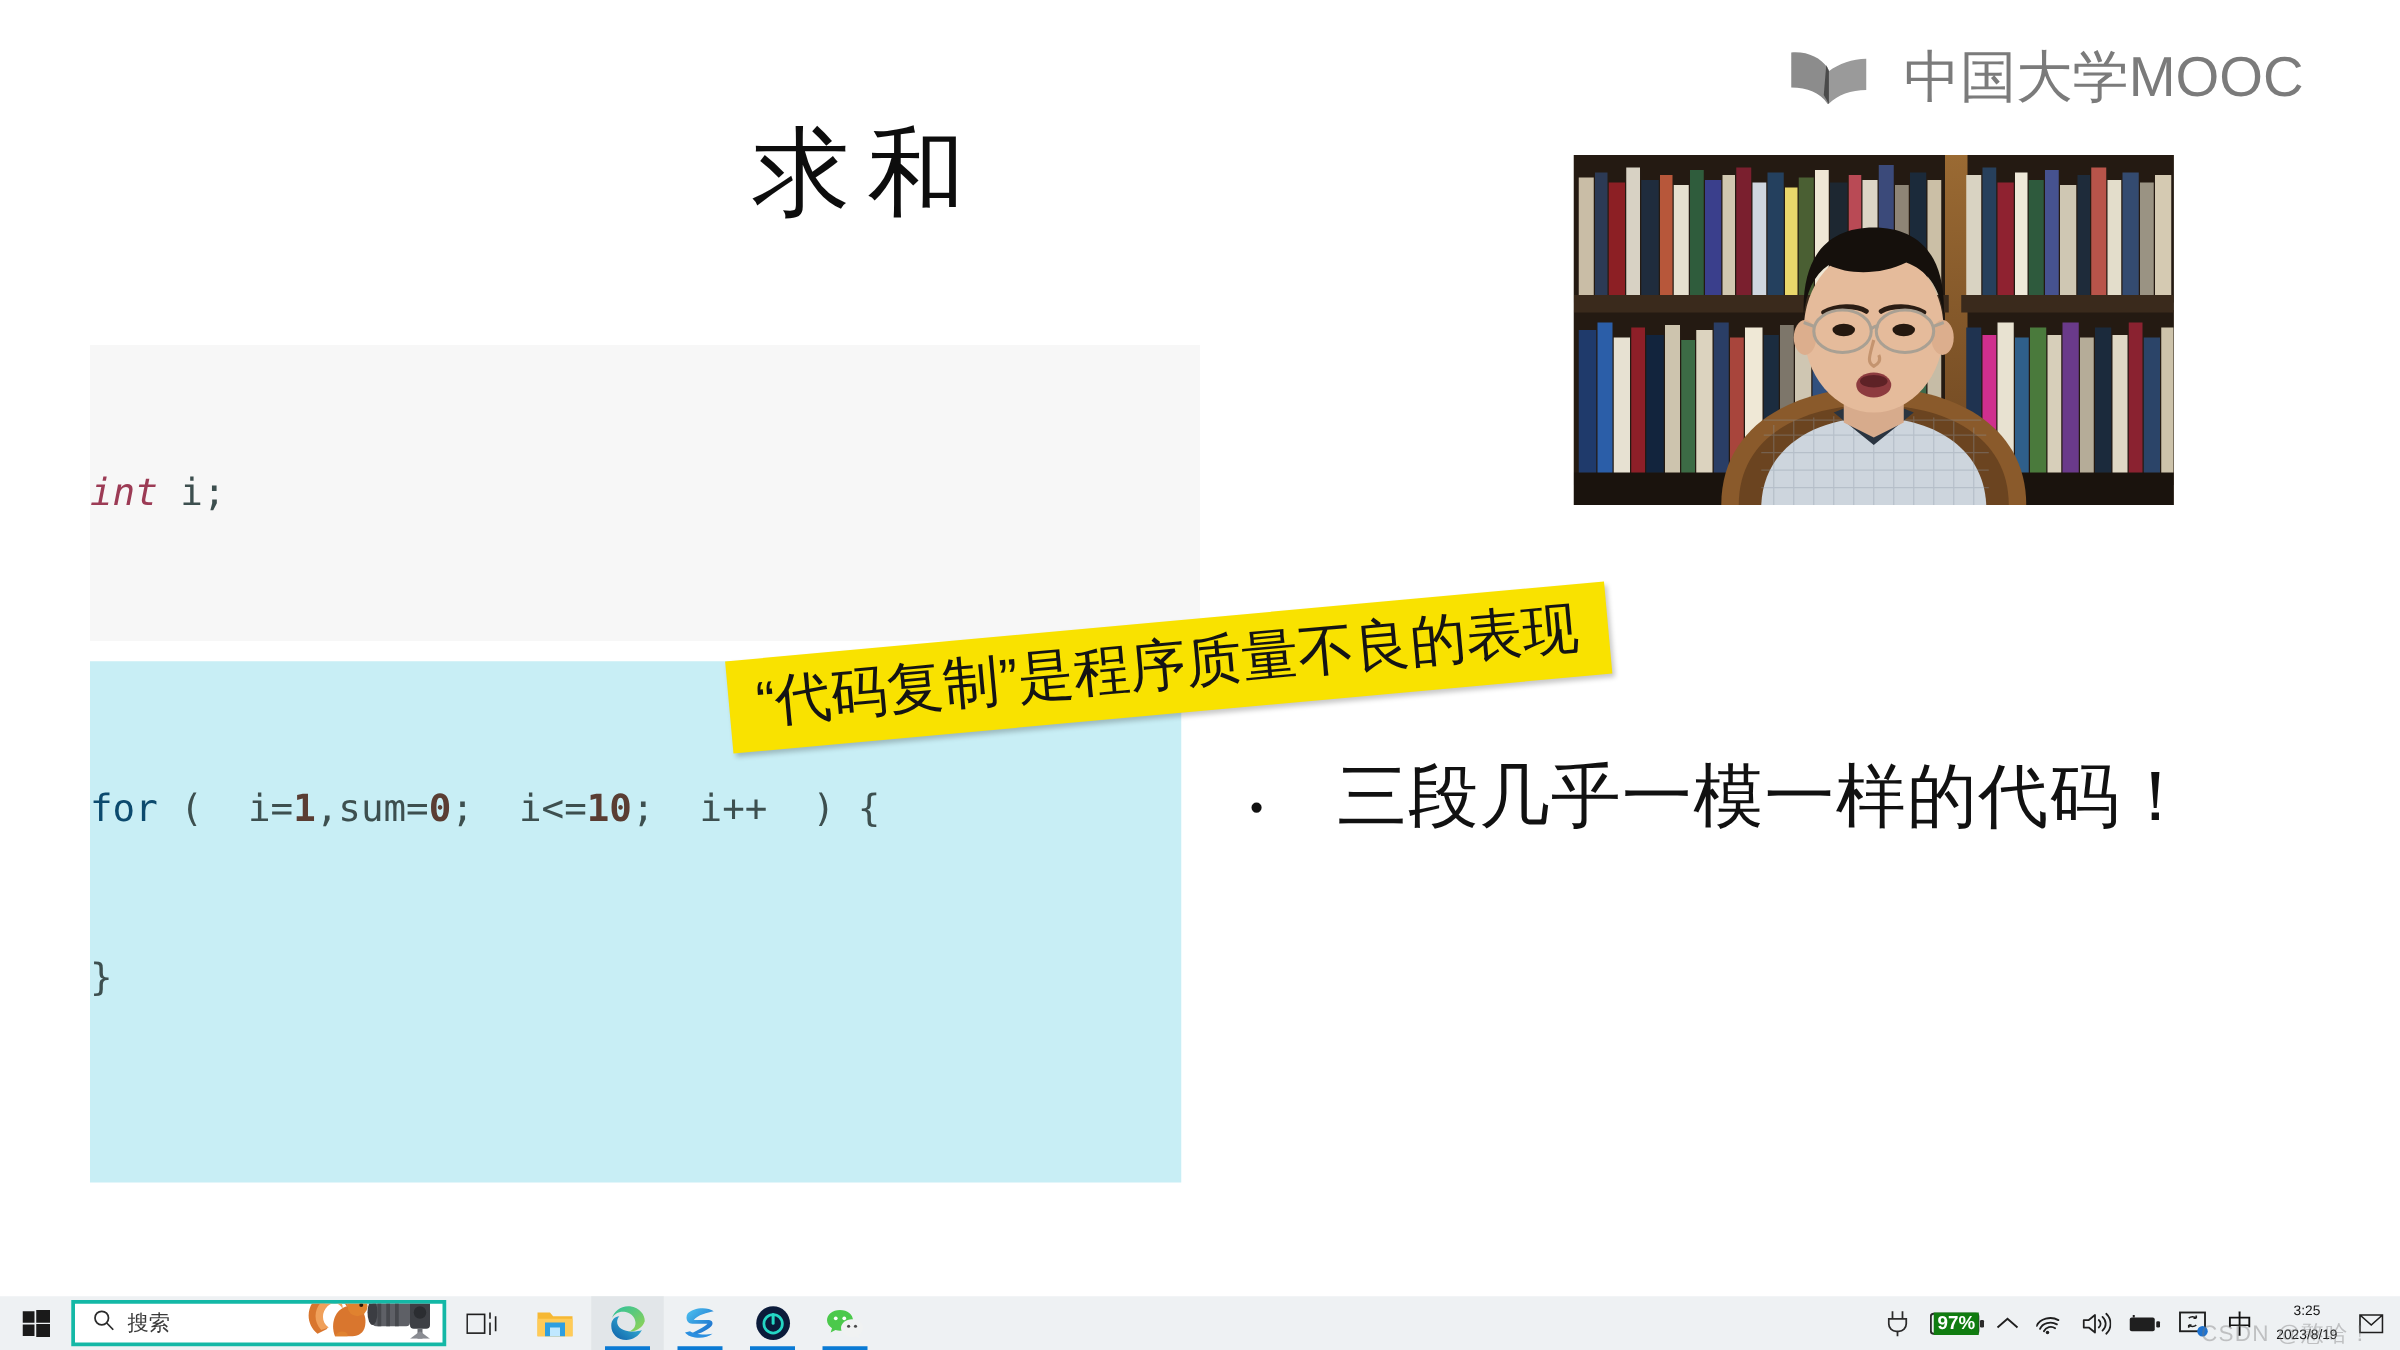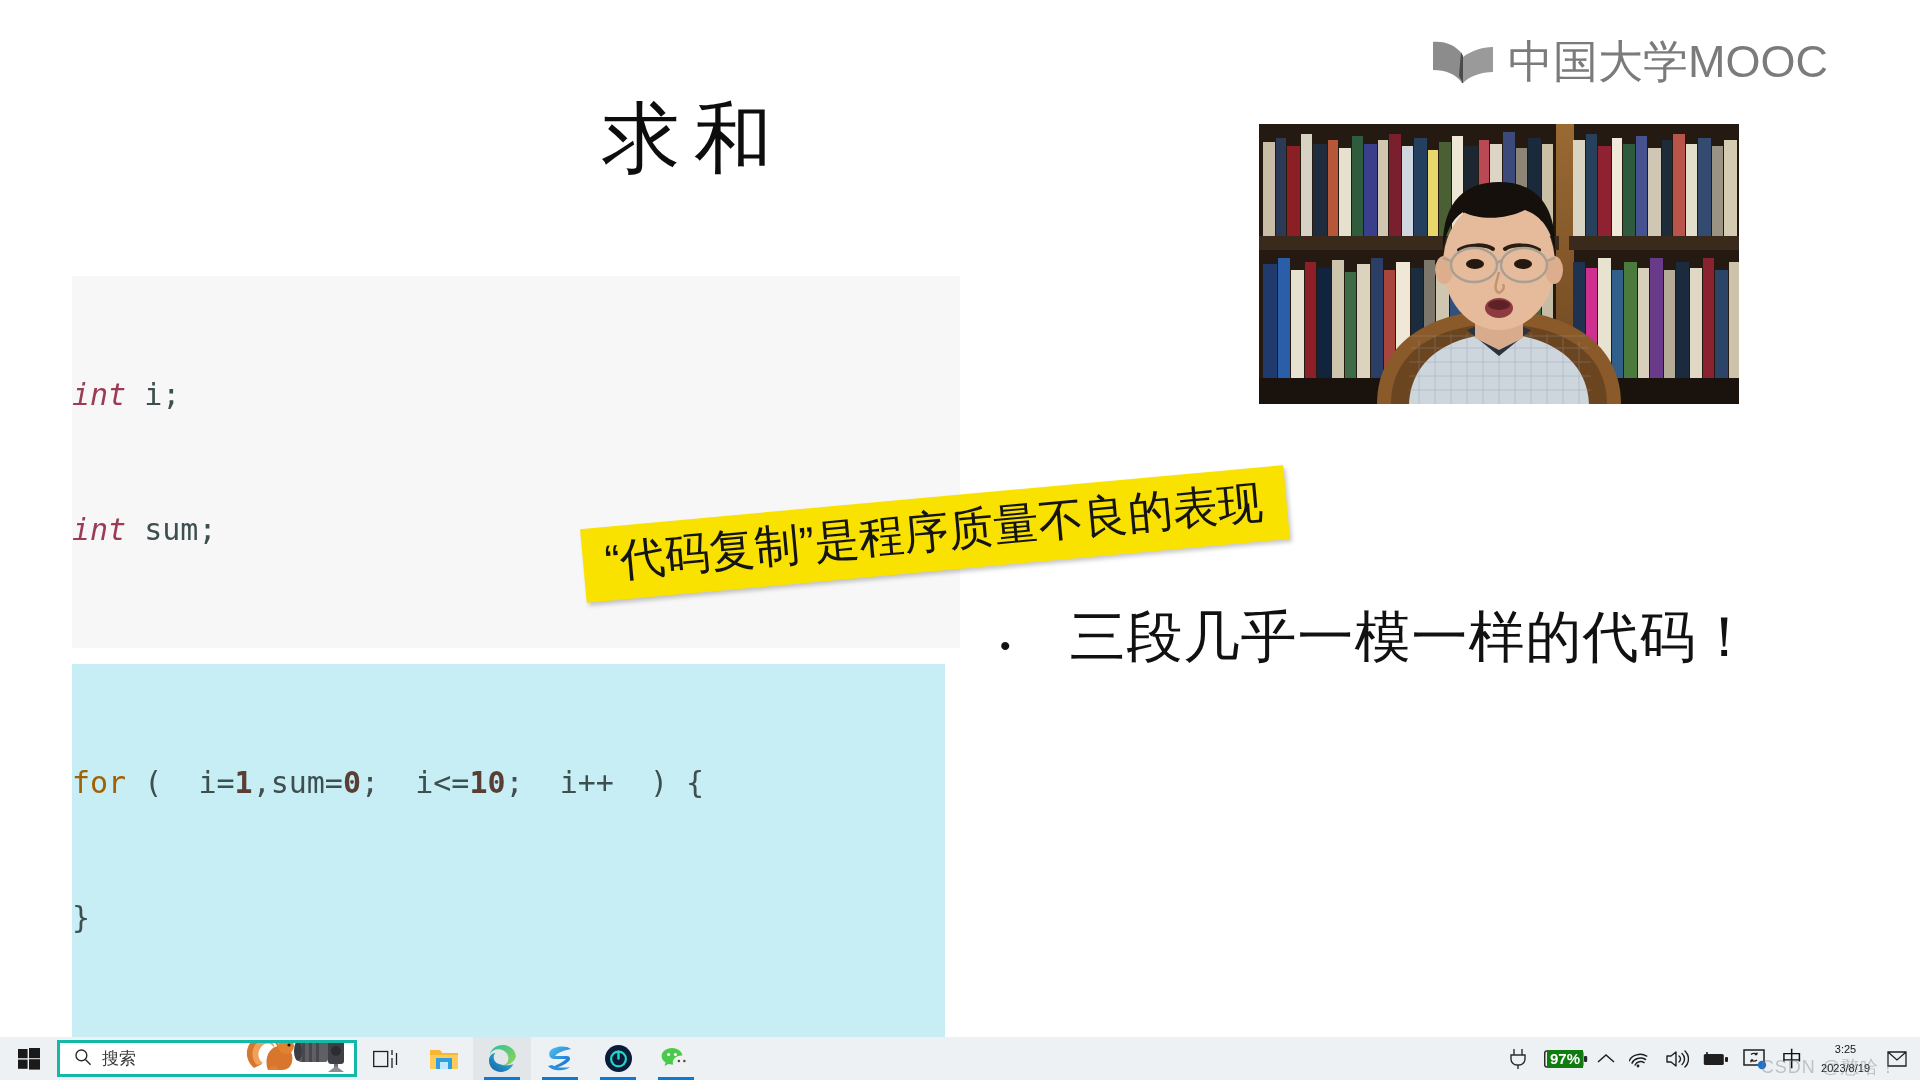--- a/index.html
+++ b/index.html
@@ -14,21 +14,21 @@
 
   
   #slide {
     position: absolute; left: 0; top: 0; width: 1920px; height: 1037px;
     background: #ffffff; overflow: hidden;
   }
 
   
   #logo {
     position: absolute; left: 1432px; top: 38px;
-    display: flex; align-items: center; gap: 14px;
+    display: flex; align-items: center; gap: 29px;
   }
   #logo-mark { width: 62px; height: 46px; display:block; }
   #logo-text {
     font-size: 45px; letter-spacing: 0px; color: #7b7b7b;
     font-family: "Liberation Sans", "DejaVu Sans", sans-serif;
     line-height: 1; white-space: nowrap;
   }
 
   
   #slide-title {
@@ -55,21 +55,21 @@
     font-family: "DejaVu Sans Mono", "Liberation Mono", monospace;
     font-size: 30px; line-height: 45px; white-space: pre;
     color: #3d4f4f;
   }
   .seg-plain { background: #f7f7f7; width: 888px; }
   .seg-hl    { background: #c8eef5; width: 873px; }
   .gap       { height: 16px; background: #ffffff; }
   .code-seg .ln { display: block; padding-left: 0px; }
 
   .k-type { color: #9c3b55; font-style: italic; }
-  .k-for  { color: #a16207; }
+  .k-for  { color: #0c4a6e; }
   .k-num  { color: #5a3d33; font-weight: bold; }
 
   
   #bullet-row {
     position: absolute; left: 1000px; top: 600px;
     display: flex; align-items: baseline; gap: 30px;
   }
   #bullet-dot { font-size: 30px; color: #111; line-height: 1; }
   #bullet-text { font-size: 56px; color: #111; letter-spacing: 1px; margin-left: 29px; }
 
@@ -313,21 +313,20 @@
           <ellipse cx="240" cy="184" rx="14" ry="10" fill="#8d3b3f"></ellipse>
           <ellipse cx="240" cy="181" rx="11" ry="5" fill="#5e2226"></ellipse>
         </g>
       </svg>
     </div>
 
     <div id="code-wrap">
 
       <div class="code-seg seg-plain">
         <span class="ln"><span class="k-type">int</span><span> i;</span></span>
-        <span class="ln"><span class="k-type">int</span><span> sum;</span></span>
       </div>
 
       <div class="gap"></div>
 
       <div class="code-seg seg-hl">
         <span class="ln"><span class="k-for">for</span><span> (  i=</span><span class="k-num">1</span><span>,sum=</span><span class="k-num">0</span><span>;  i&lt;=</span><span class="k-num">10</span><span>;  i++  ) {</span></span>
         <span class="ln">}</span>
         
       </div>
 

